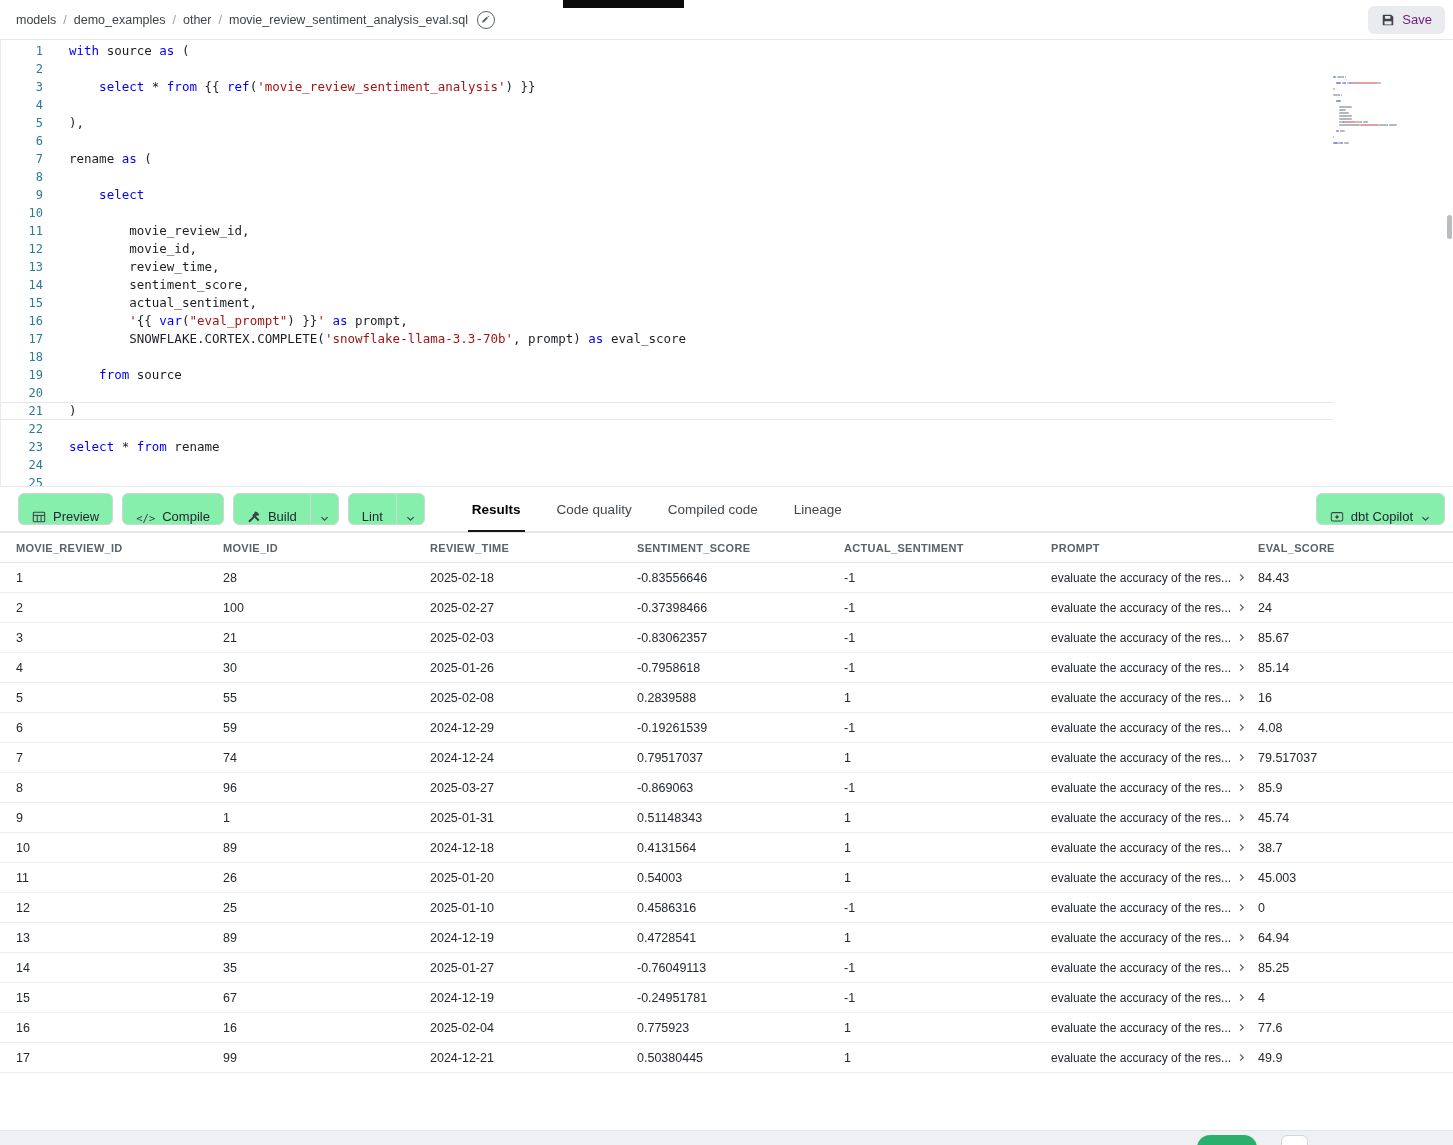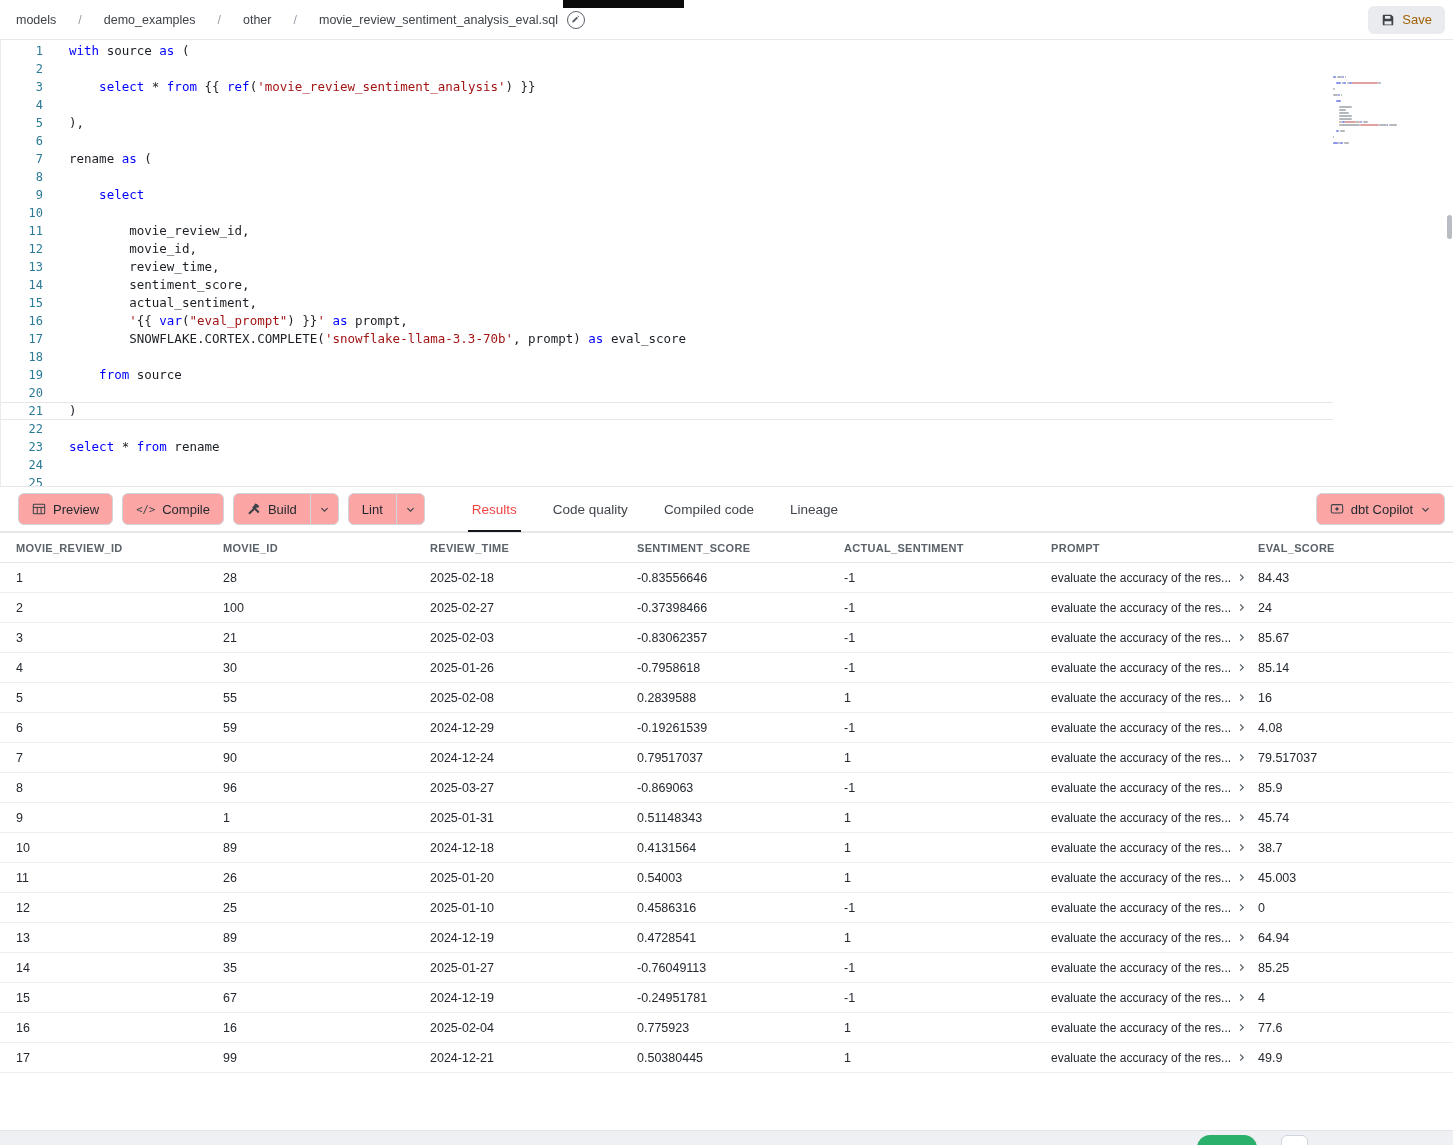--- a/index.html
+++ b/index.html
@@ -6,27 +6,27 @@
   html,body { width:1453px; height:1145px; overflow:hidden; }
   body { font-family:"Liberation Sans", sans-serif; background:#fff; color:#24292f; position:relative; }
   .app { width:1453px; height:1145px; display:flex; flex-direction:column; position:relative; }
 
   .notch { position:absolute; left:563px; top:0; width:121px; height:8px; background:#0b0b0c; z-index:30; }
 
   
   .topbar { height:40px; flex:0 0 auto; display:flex; align-items:center; justify-content:space-between;
             padding:0 8px 0 16px; border-bottom:1px solid #e6e8eb; background:#fff; }
   .bc-wrap { display:flex; align-items:center; gap:9px; }
-  .breadcrumb { display:flex; align-items:flex-end; gap:22px; font-size:12.5px; color:#3d4349; }
+  .breadcrumb { display:flex; align-items:flex-end; gap:7px; font-size:12.5px; color:#3d4349; }
   .bc-sep { color:#9aa0a6; }
   .bc-item { cursor:pointer; white-space:nowrap; }
   .edit-circle { width:18px; height:18px; border:1.3px solid #596068; border-radius:50%;
                  display:flex; align-items:center; justify-content:center; color:#596068; cursor:pointer; }
   .save-btn { display:flex; align-items:center; gap:7px; height:28px; padding:0 13px; border:none;
-              background:#e9ebee; border-radius:6px; font-size:13px; color:#a16207; cursor:pointer;
+              background:#e9ebee; border-radius:6px; font-size:13px; color:#701a75; cursor:pointer;
               font-family:inherit; }
 
   
   .editor { height:446px; flex:0 0 auto; position:relative; overflow:hidden; background:#fff;
             border-left:1px solid #e9ebee; }
   #code-lines { width:1332px; padding-top:2px; }
   .code-line { display:flex; height:18px; line-height:18px; font-family:"DejaVu Sans Mono", monospace;
                font-size:12.5px; white-space:pre; cursor:text; }
   .code-line.active { box-shadow: inset 0 1px 0 #e7e7e7, inset 0 -1px 0 #e7e7e7; }
   .ln { width:42px; text-align:right; color:#2c7a96; flex:0 0 auto; user-select:none; font-size:12px; }
@@ -35,34 +35,34 @@
 
   .minimap { position:absolute; top:36px; right:12px; width:108px; cursor:pointer; }
   .mm-row { height:2px; margin-bottom:1px; white-space:nowrap; font-size:0; }
   .mm-seg { display:inline-block; height:2px; border-radius:1px; }
   .mm-kw { background:#8b93e8; } .mm-fn { background:#8b93e8; } .mm-str { background:#e0a1a1; }
   .mm-pl { background:#b3b8bd; } .mm-sp { background:transparent; }
 
   
   .toolbar { height:46px; flex:0 0 auto; display:flex; align-items:center; padding:0 8px 0 18px;
              border-top:1px solid #e6e8eb; border-bottom:1px solid #e6e8eb; background:#fff; }
-  .btn { height:32px; display:inline-flex; align-items:center; gap:7px; padding:0 13px;
-         border:1px solid #d0d5da; border-radius:6px; background:#fca5a5; font-size:13px; color:#24292f;
+  .btn { height:32px; display:inline-flex; align-items:flex-end; gap:7px; padding:0 13px;
+         border:1px solid #d0d5da; border-radius:6px; background:#86efac; font-size:13px; color:#24292f;
          cursor:pointer; font-family:inherit; white-space:nowrap; }
   .btn + .btn, .split + .btn, .btn + .split, .split + .split { margin-left:9px; }
   .split { display:inline-flex; }
   .split .main { border-radius:6px 0 0 6px; }
   .split .arrow { border-radius:0 6px 6px 0; margin-left:-1px; padding:0 8px; }
   .code-glyph { font-family:"DejaVu Sans Mono", monospace; font-size:10.5px; color:#3d4349; }
   .icon { display:inline-flex; color:#3d4349; }
 
   .tabs { display:flex; align-self:stretch; margin-left:29px; }
   .tab { padding:0 18px; display:flex; align-items:center; font-size:13.5px; color:#40464c;
          cursor:pointer; position:relative; white-space:nowrap; }
-  .tab.active { color:#ef4444; font-weight:400; }
+  .tab.active { color:#000000; font-weight:700; }
   .tab.active::after { content:''; position:absolute; left:14px; right:14px; bottom:-1px; height:2.5px;
                        background:#14171a; }
   .copilot { margin-left:auto; }
 
   
   .info-bar { height:57px; flex:0 0 auto; display:flex; align-items:center; padding:0 12px 0 16px;
               font-size:13px; background:#fff; }
   .sep { color:#c8ccd1; margin:0 9px; }
   .link { color:#1765d8; cursor:pointer; text-decoration:none; }
   .change-link { margin-left:26px; }
@@ -357,21 +357,21 @@
             <span class="expand-chevron">
               <svg width="11" height="11" viewBox="0 0 16 16" fill="none" stroke="currentColor" stroke-width="1.8">
                 <path d="M6 3.5L10.5 8 6 12.5"></path>
               </svg>
             </span>
           </div>
           <div class="c last">4.08</div>
         </div>
         <div class="trow">
           <div class="c">7</div>
-          <div class="c">90</div>
+          <div class="c">74</div>
           <div class="c">2024-12-24</div>
           <div class="c">0.79517037</div>
           <div class="c">1</div>
           <div class="c prompt">
             <span>evaluate the accuracy of the res...</span>
             <span class="expand-chevron">
               <svg width="11" height="11" viewBox="0 0 16 16" fill="none" stroke="currentColor" stroke-width="1.8">
                 <path d="M6 3.5L10.5 8 6 12.5"></path>
               </svg>
             </span>

